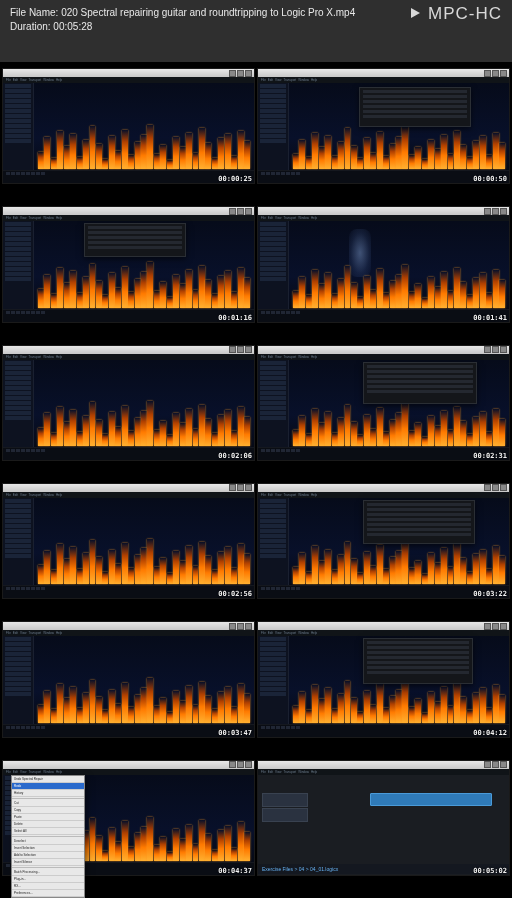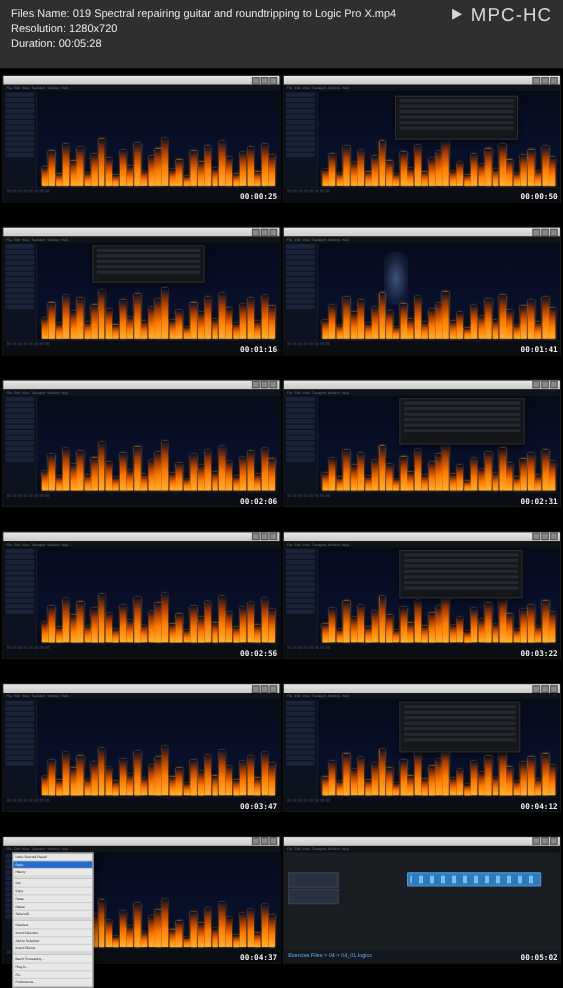--- a/index.html
+++ b/index.html
@@ -37,26 +37,22 @@
 .daw-body .th{height:12px;margin-bottom:1px;background:#2a3240;border:1px solid #394250;font-size:3px;color:#aab;display:flex;align-items:center;padding:0 2px}
 .clip{position:absolute;height:11px;background:#2f7ab8;border:1px solid #4a9ad8;border-radius:1px}
 .clip .wf{position:absolute;top:2px;left:2px;right:2px;bottom:2px;background:repeating-linear-gradient(90deg,#6fc0f0 0,#6fc0f0 0.4px,transparent 0.4px,transparent 1px)}
 .daw-foot{position:absolute;left:0;right:0;bottom:1px;height:10px;background:#141820;font-size:5px;color:#66b0f0;display:flex;align-items:center;padding:0 4px}
 </style>
 </head>
 <body>
 
 <div class="header">
   <div class="meta-line">
-    <span>Files Name:</span>
-    <span>019 Spectral repairing guitar and roundtripping to Logic Pro X.mp4</span>
-  </div>
-  <div class="meta-line">
-    <span>Resolution:</span>
-    <span>1280x720</span>
+    <span>File Name:</span>
+    <span>020 Spectral repairing guitar and roundtripping to Logic Pro X.mp4</span>
   </div>
   <div class="meta-line">
     <span>Duration:</span>
     <span>00:05:28</span>
   </div>
   <div class="brand">
     <svg class="play-icon" width="14" height="14" viewBox="0 0 14 14">
         <polygon points="3,2 12,7 3,12" fill="#d8d8d8"></polygon>
       </svg>
     <span>MPC-HC</span>

